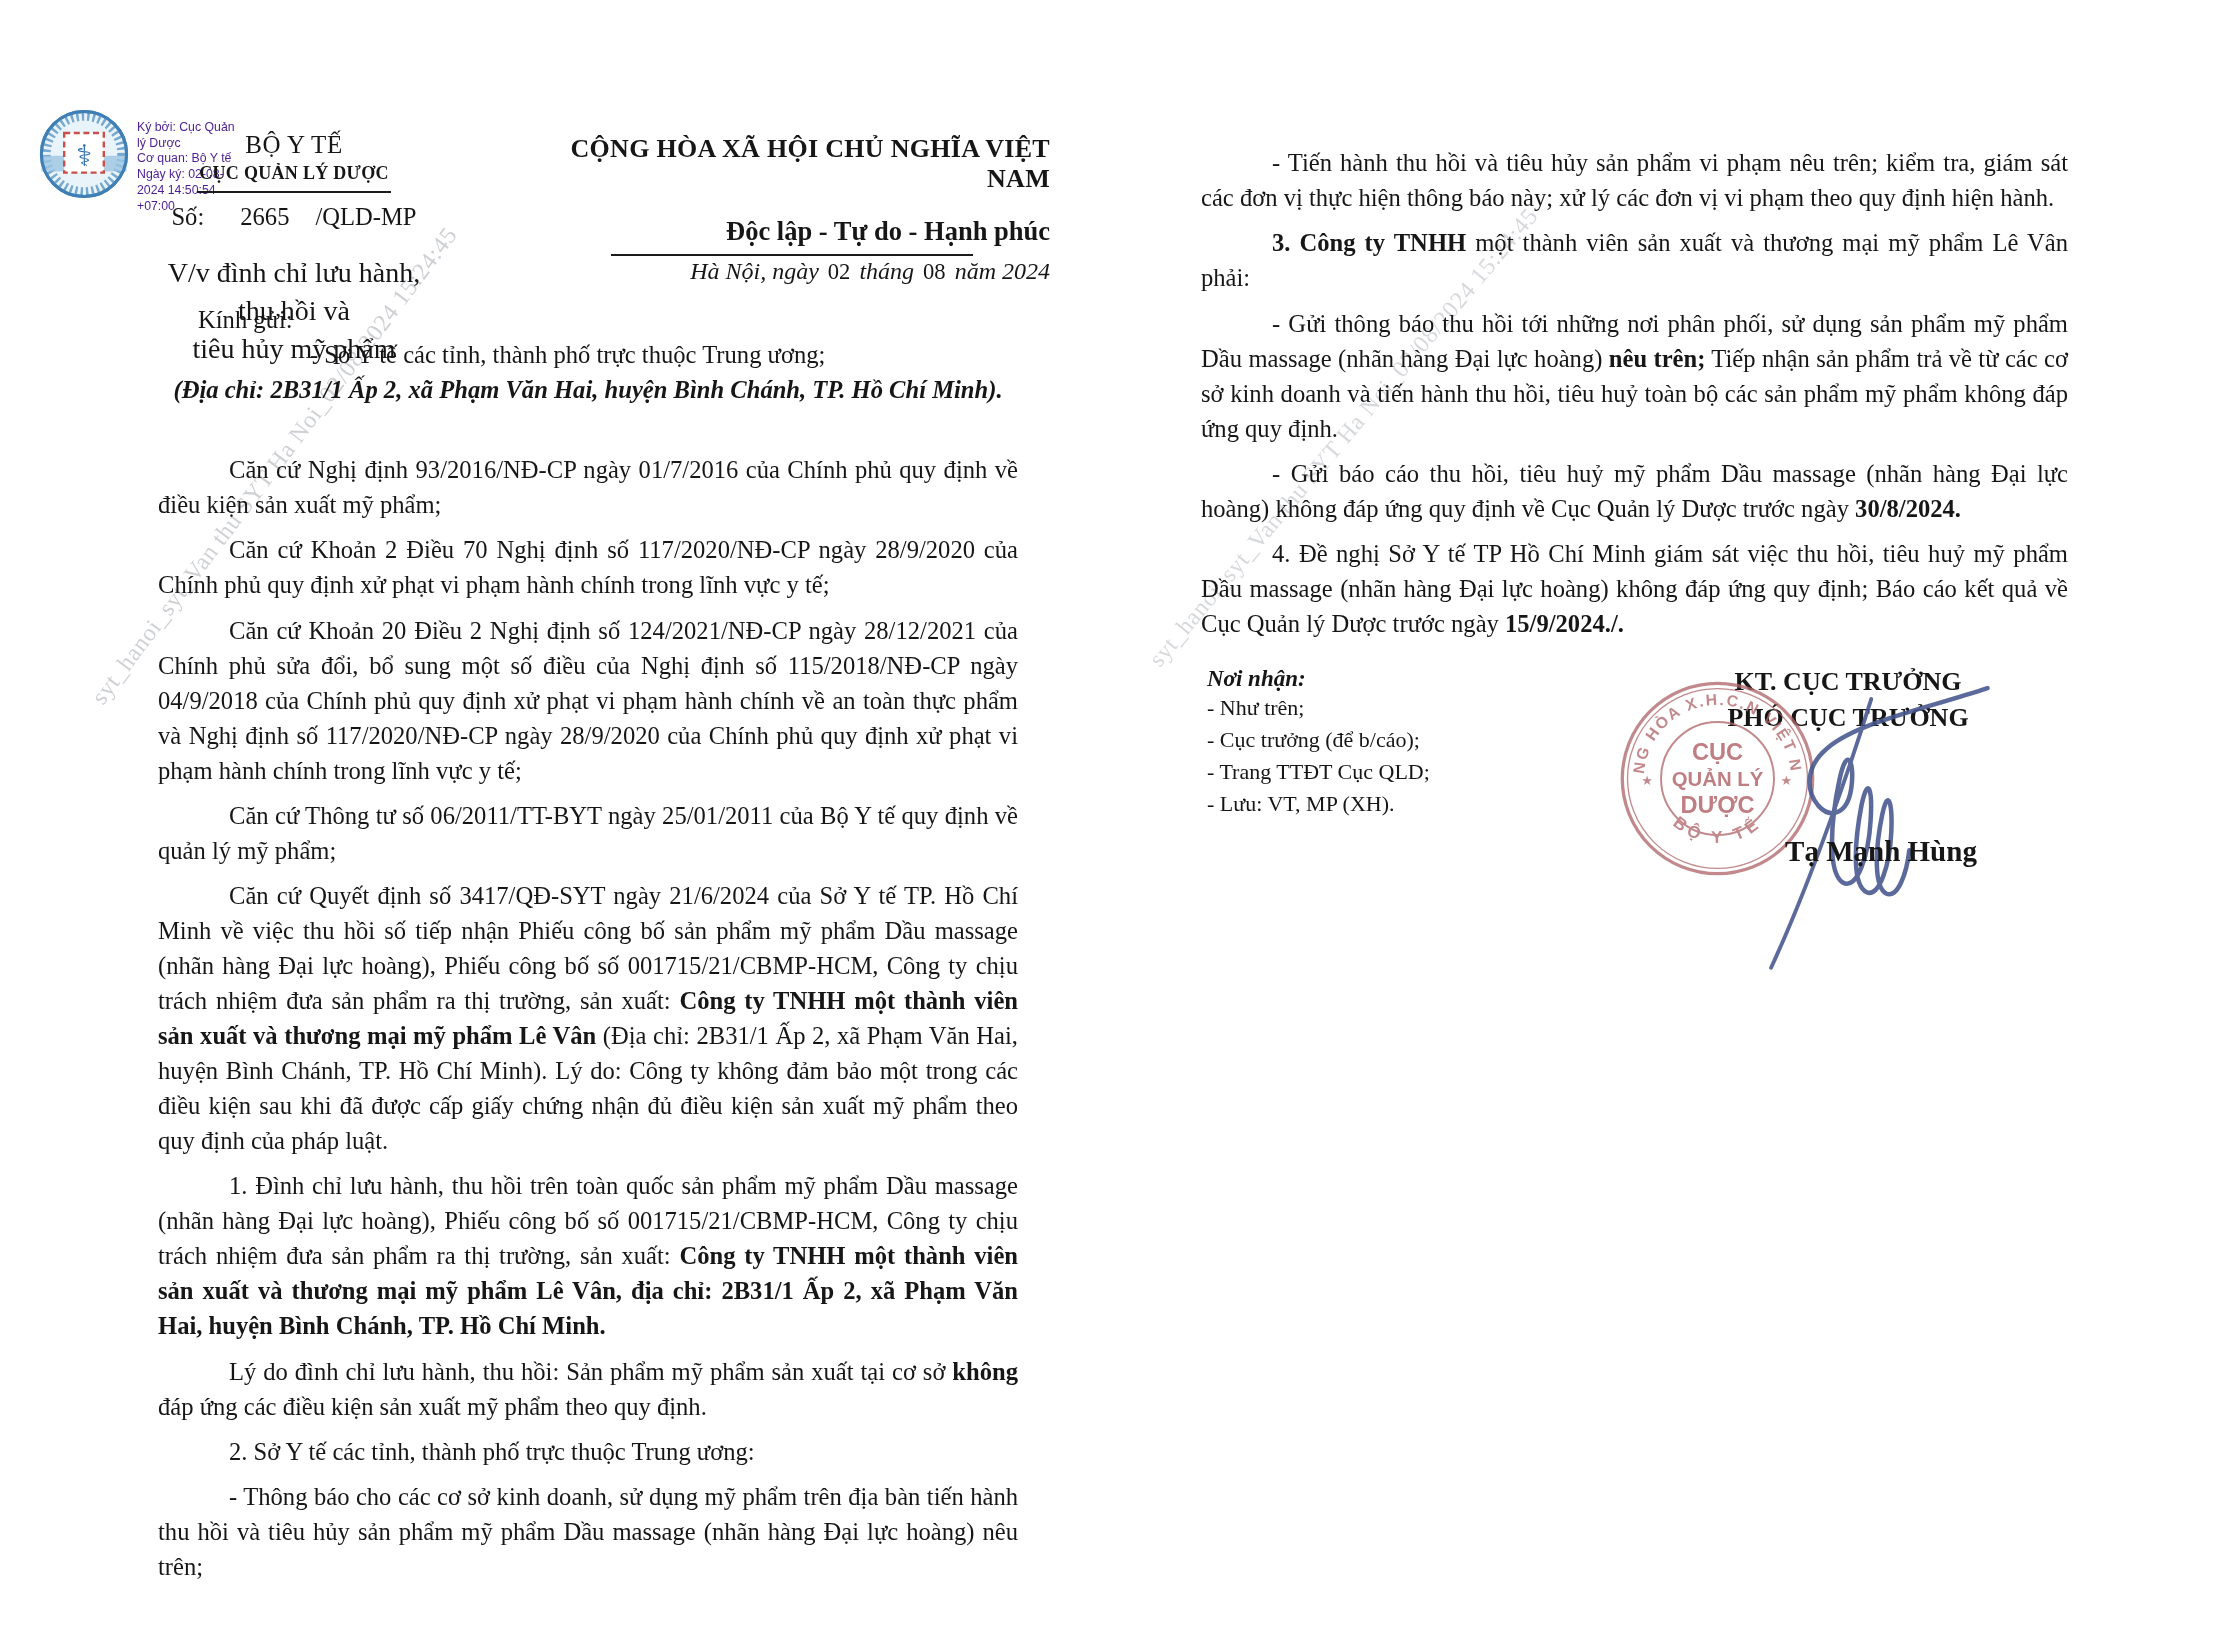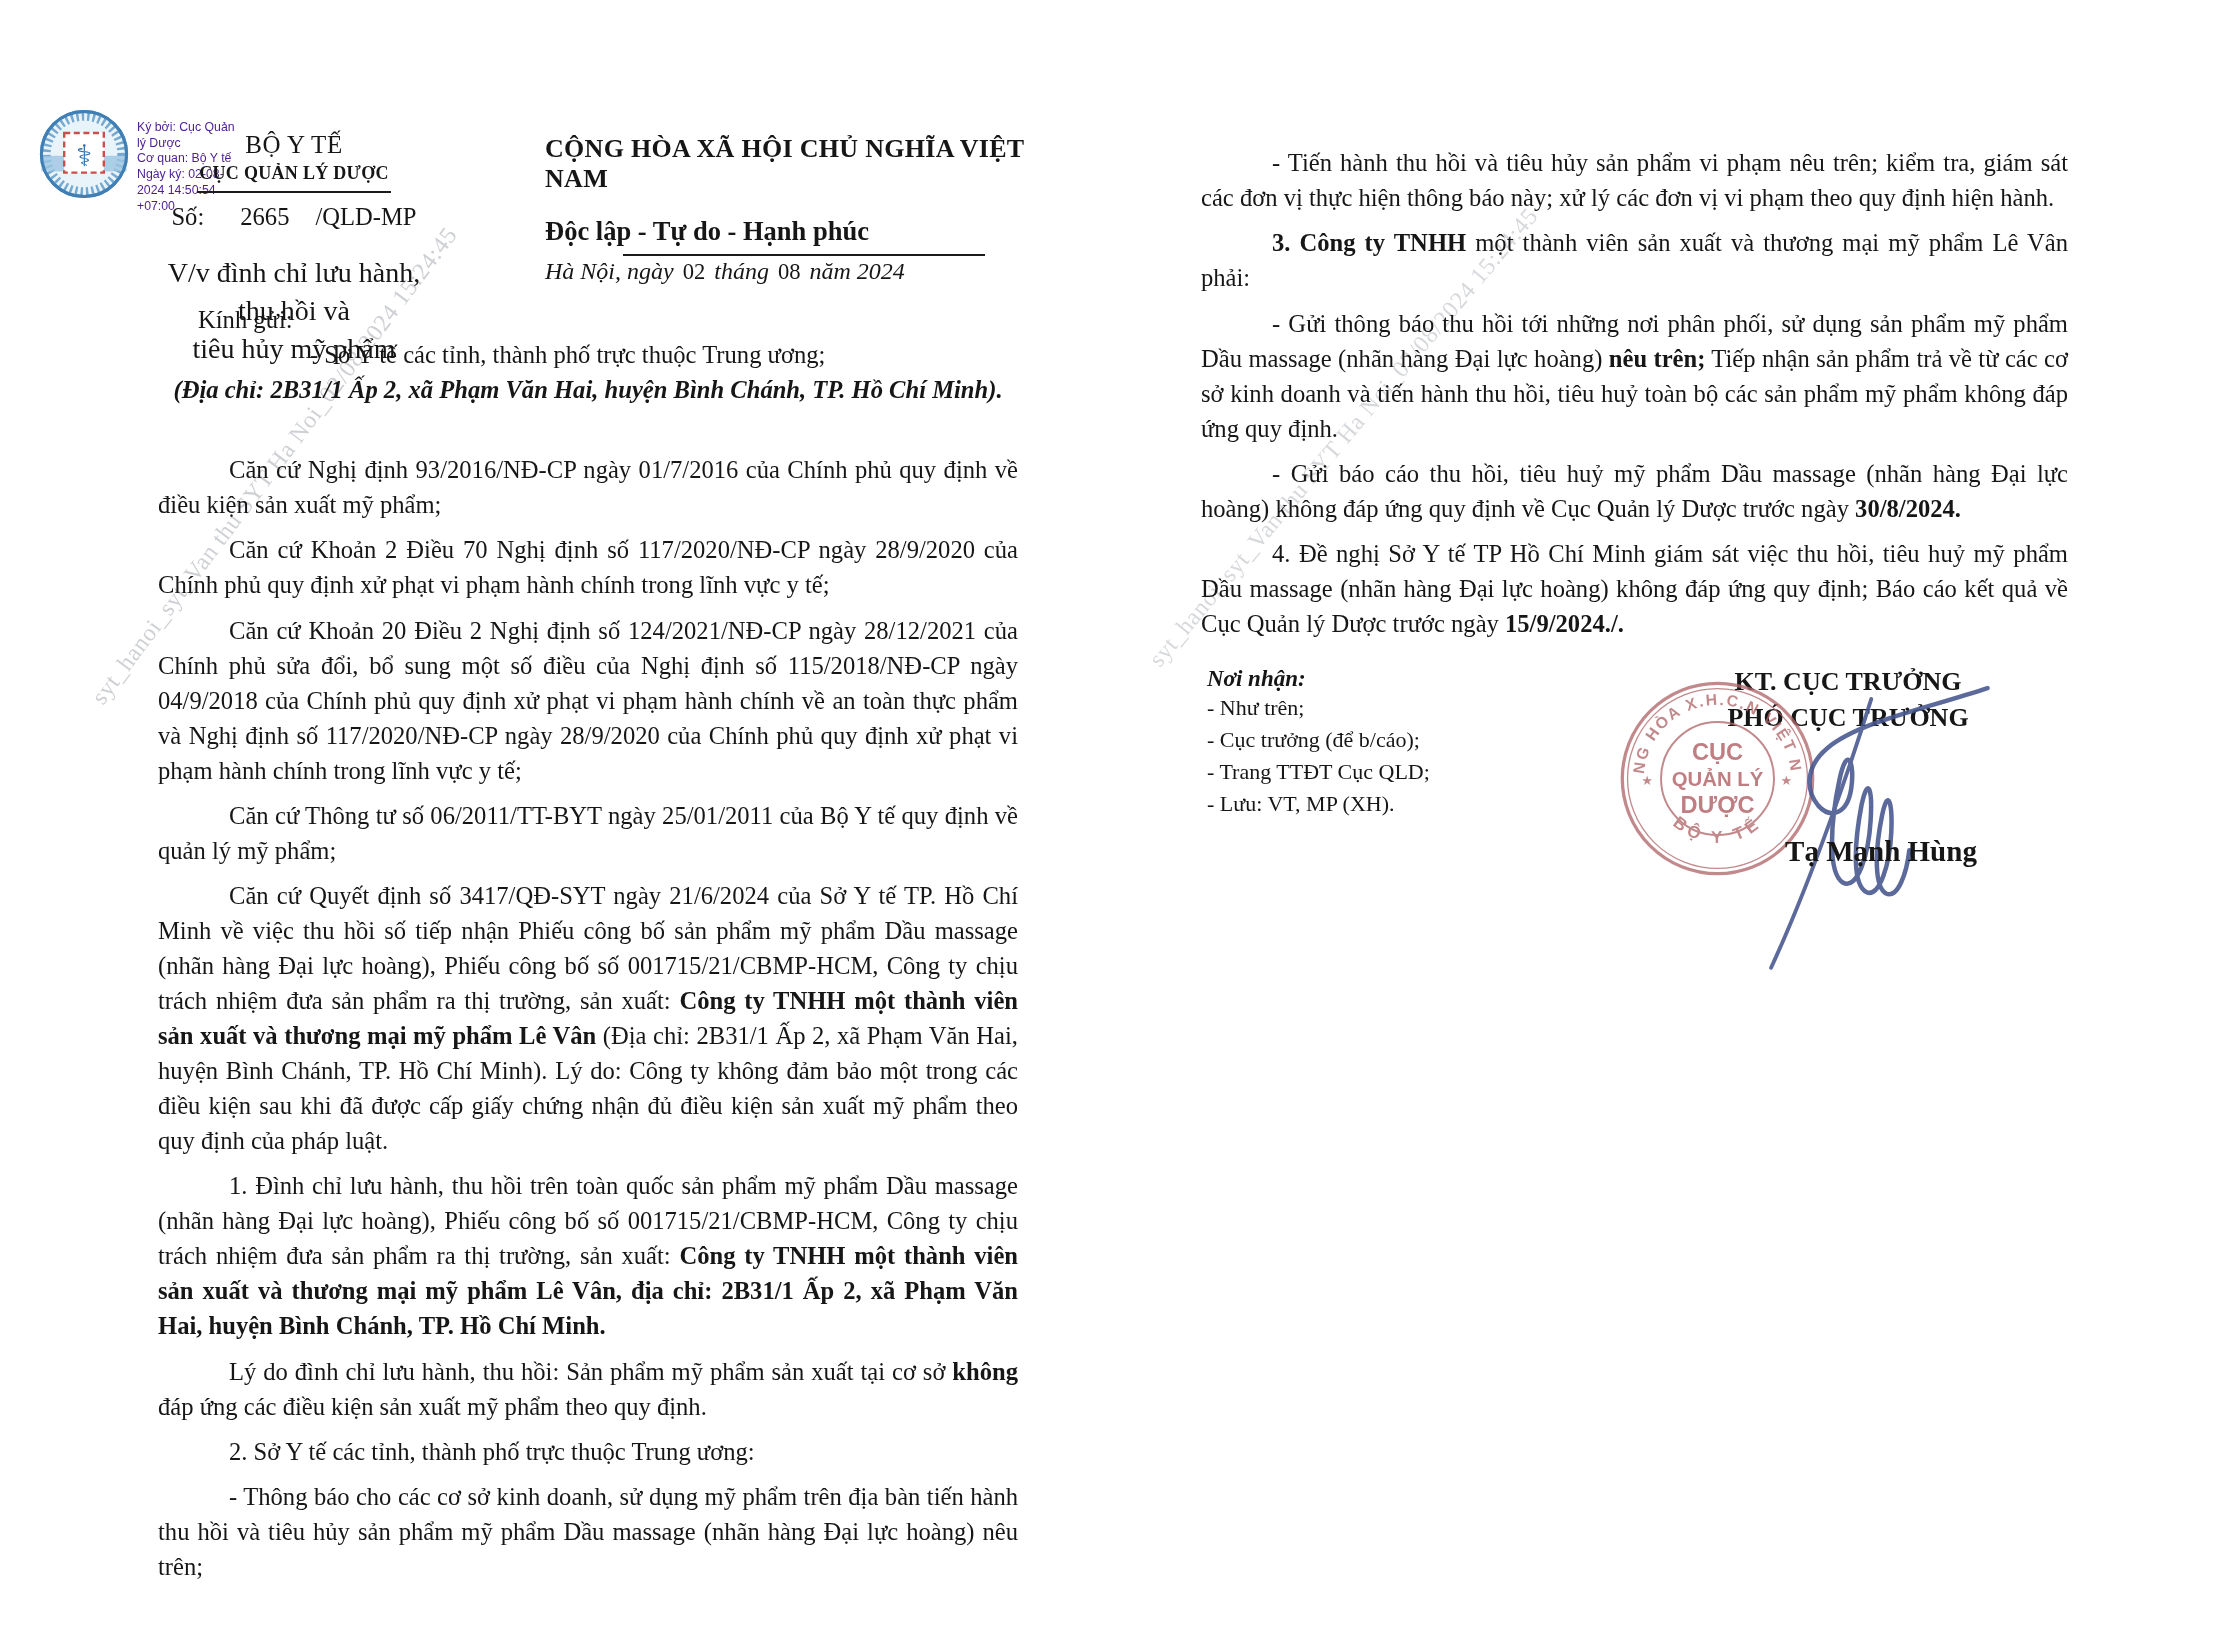--- a/index.html
+++ b/index.html
@@ -36,21 +36,21 @@
   #hdr-left{position:absolute;left:152px;top:131px;width:284px;text-align:center;}
   .t-ministry{font-size:25px;letter-spacing:0.6px;}
   .t-agency{font-size:18px;font-weight:bold;margin-top:4px;letter-spacing:0.3px;}
   .rule{height:2.6px;background:#1b1b1b;}
   #rule-left{width:194px;margin:6.5px auto 0;}
   #so-line{font-size:24.6px;margin-top:10.3px;}
   #so-line .gap1{display:inline-block;width:36px;}
   #so-line .gap2{display:inline-block;width:26px;}
   #vv{font-size:28px;line-height:1.35;margin-top:23px;font-family:Liberation Serif, serif;}
   
-  #hdr-right{position:absolute;left:545px;top:134px;width:517px;text-align:left;}
+  #hdr-right{position:absolute;left:533px;top:134px;width:517px;text-align:right;}
   .t-national{font-size:26px;font-weight:bold;letter-spacing:0.3px;}
   .t-motto{font-size:26.5px;font-weight:bold;margin-top:22px;}
   #rule-right{width:362px;margin:6.5px auto 0;}
   .t-date{font-size:24px;font-style:italic;margin-top:2px;}
   .t-date .num{font-style:normal;font-size:22.6px;padding:0 9px;}
   
   #recipients{position:absolute;left:158px;top:302px;width:860px;font-size:24.6px;line-height:35px;}
   .salutation{margin-left:40px;}
   .recip1{margin-left:152px;}
   .recip2{margin-left:145px;font-weight:bold;}

